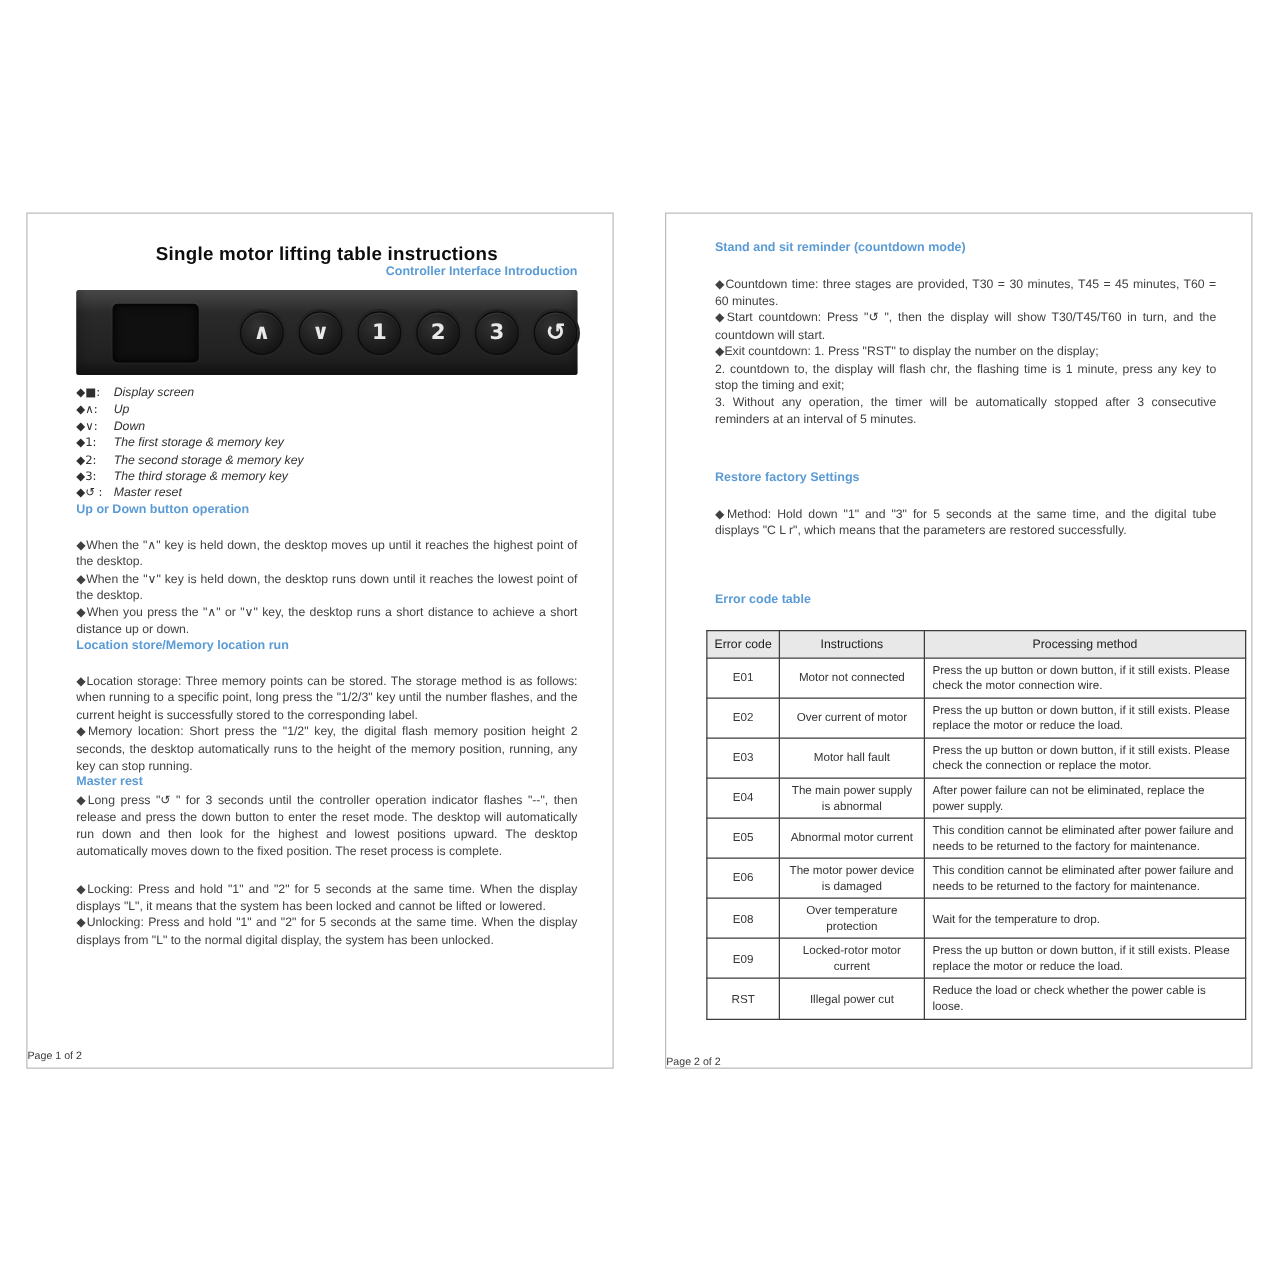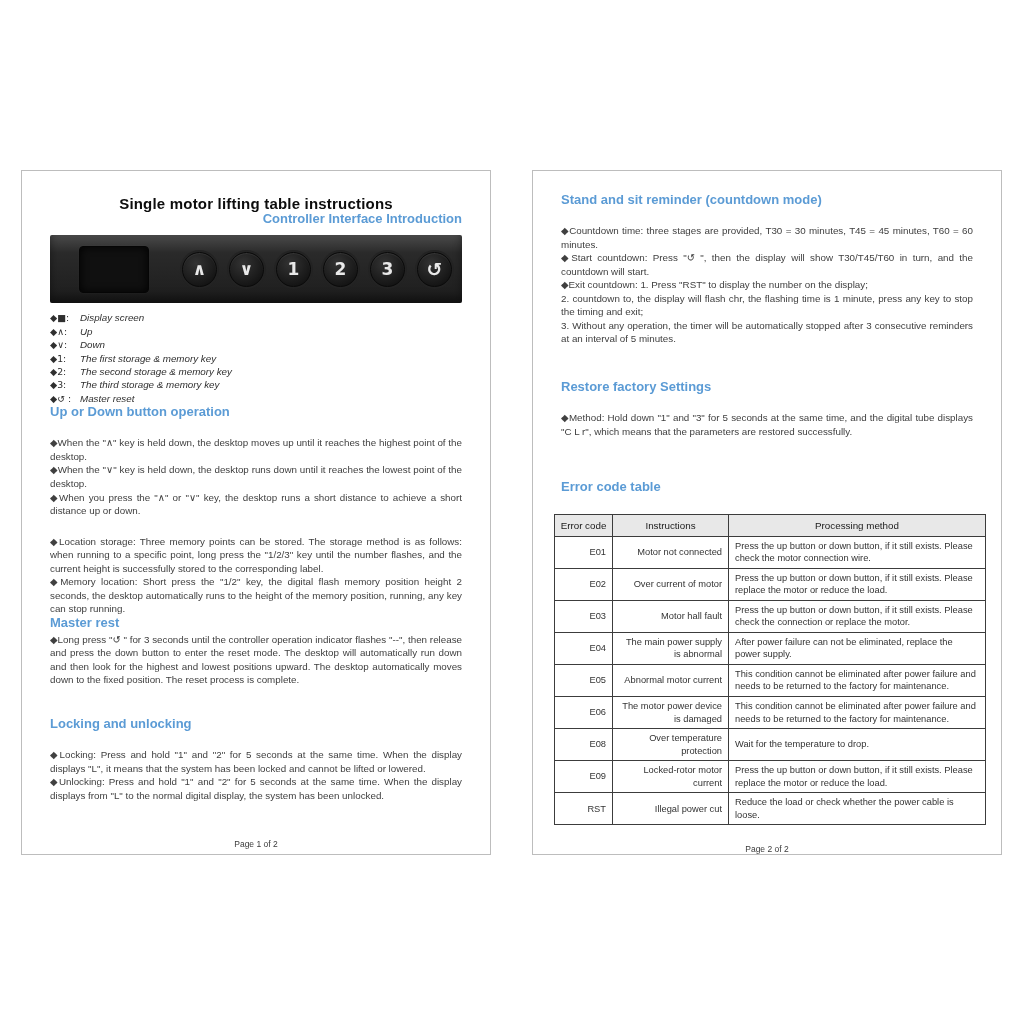--- a/index.html
+++ b/index.html
@@ -2,31 +2,31 @@
 <html><head>
 <meta charset="utf-8">
 <style>
   html,body{margin:0;padding:0;}
   body{
     width:1024px;height:1024px;background:#ffffff;position:relative;
     font-family:"Liberation Sans", sans-serif;color:#3d3d3d;
   }
   .page{
     position:absolute;top:170px;width:470px;height:685px;background:#fff;
-    border:1px solid #bdbdbd;box-sizing:border-box;
+    border:1px solid #bdbdbd;box-sizing:border-box;padding-left:11px;
   }
   .page-left{left:21px;}
   .page-right{left:532px;}
   .page-inner{padding:0 28px;}
   .doc-title{
     margin:24px 0 0 0;text-align:center;font-size:15px;font-weight:bold;color:#0d0d0d;
     letter-spacing:.2px;
   }
   h2.sec{
-    color:#5b9bd5;font-size:13px;font-weight:bold;margin:0;line-height:1.1;
+    color:#5b9bd5;font-size:10px;font-weight:bold;margin:0;line-height:1.1;
   }
   .mt-a{margin-top:18px;text-align:right;}   
   .mt-b{margin-top:23px;}   
   .para{
     font-size:9.8px;line-height:1.38;color:#404040;text-align:justify;margin:0;
   }
   .paras{margin-top:17px;}
   .paras .para{margin:0;}
   
   .controller{
@@ -61,24 +61,24 @@
   table.err th, table.err td{
     border:1px solid #3c3c3c;padding:3px 6px;vertical-align:middle;
   }
   table.err th{
     background:#e8e8e8;font-size:9.8px;font-weight:normal;color:#1a1a1a;text-align:center;
     padding:5px 4px;
   }
   table.err td{font-size:9.3px;line-height:1.35;color:#333;}
   table.err col.c1{width:58px;}
   table.err col.c2{width:116px;}
-  table.err td.cell-code, table.err td.cell-instr{text-align:right;}
+  table.err td.cell-code, table.err td.cell-instr{text-align:center;}
   table.err td.cell-proc{text-align:left;}
   .footer{
-    position:absolute;left:0;bottom:5px;width:100%;text-align:center;
+    position:absolute;left:0;bottom:5px;width:100%;
     font-size:8.5px;color:#3a3a3a;
   }
   .page-right .footer{bottom:0;}
 </style>
 </head>
 <body>
 
 <div class="page page-left">
   <div class="page-inner">
     <h1 class="doc-title">Single motor lifting table instructions</h1>
@@ -142,33 +142,33 @@
       </div>
 
     <h2 class="sec mt-b">Up or Down button operation</h2>
     <div class="paras">
 
     <p class="para">◆When the "∧" key is held down, the desktop moves up until it reaches the highest point of the desktop.</p>
         <p class="para">◆When the "∨" key is held down, the desktop runs down until it reaches the lowest point of the desktop.</p>
         <p class="para">◆When you press the "∧" or "∨" key, the desktop runs a short distance to achieve a short distance up or down.</p>
       </div>
 
+    <h2 class="sec mt-b">Location store/Memory location run</h2>
     <div class="paras">
 
     <p class="para">◆Location storage: Three memory points can be stored. The storage method is as follows: when running to a specific point, long press the "1/2/3" key until the number flashes, and the current height is successfully stored to the corresponding label.</p>
         <p class="para">◆Memory location: Short press the "1/2" key, the digital flash memory position height 2 seconds, the desktop automatically runs to the height of the memory position, running, any key can stop running.</p>
       </div>
 
     <h2 class="sec mt-b">Master rest</h2>
     <div class="paras" style="margin-top:3px">
 
     <p class="para">◆Long press "↺ " for 3 seconds until the controller operation indicator flashes "--", then release and press the down button to enter the reset mode. The desktop will automatically run down and then look for the highest and lowest positions upward. The desktop automatically moves down to the fixed position. The reset process is complete.</p>
       </div>
 
-    <h2 class="sec mt-b" style="margin-top:30px">Locking and unlocking</h2>
     <div class="paras">
 
     <p class="para">◆Locking: Press and hold "1" and "2" for 5 seconds at the same time. When the display displays "L", it means that the system has been locked and cannot be lifted or lowered.</p>
         <p class="para">◆Unlocking: Press and hold "1" and "2" for 5 seconds at the same time. When the display displays from "L" to the normal digital display, the system has been unlocked.</p>
       </div>
   </div>
   <div class="footer">Page 1 of 2</div>
 </div>
 
 <div class="page page-right">

